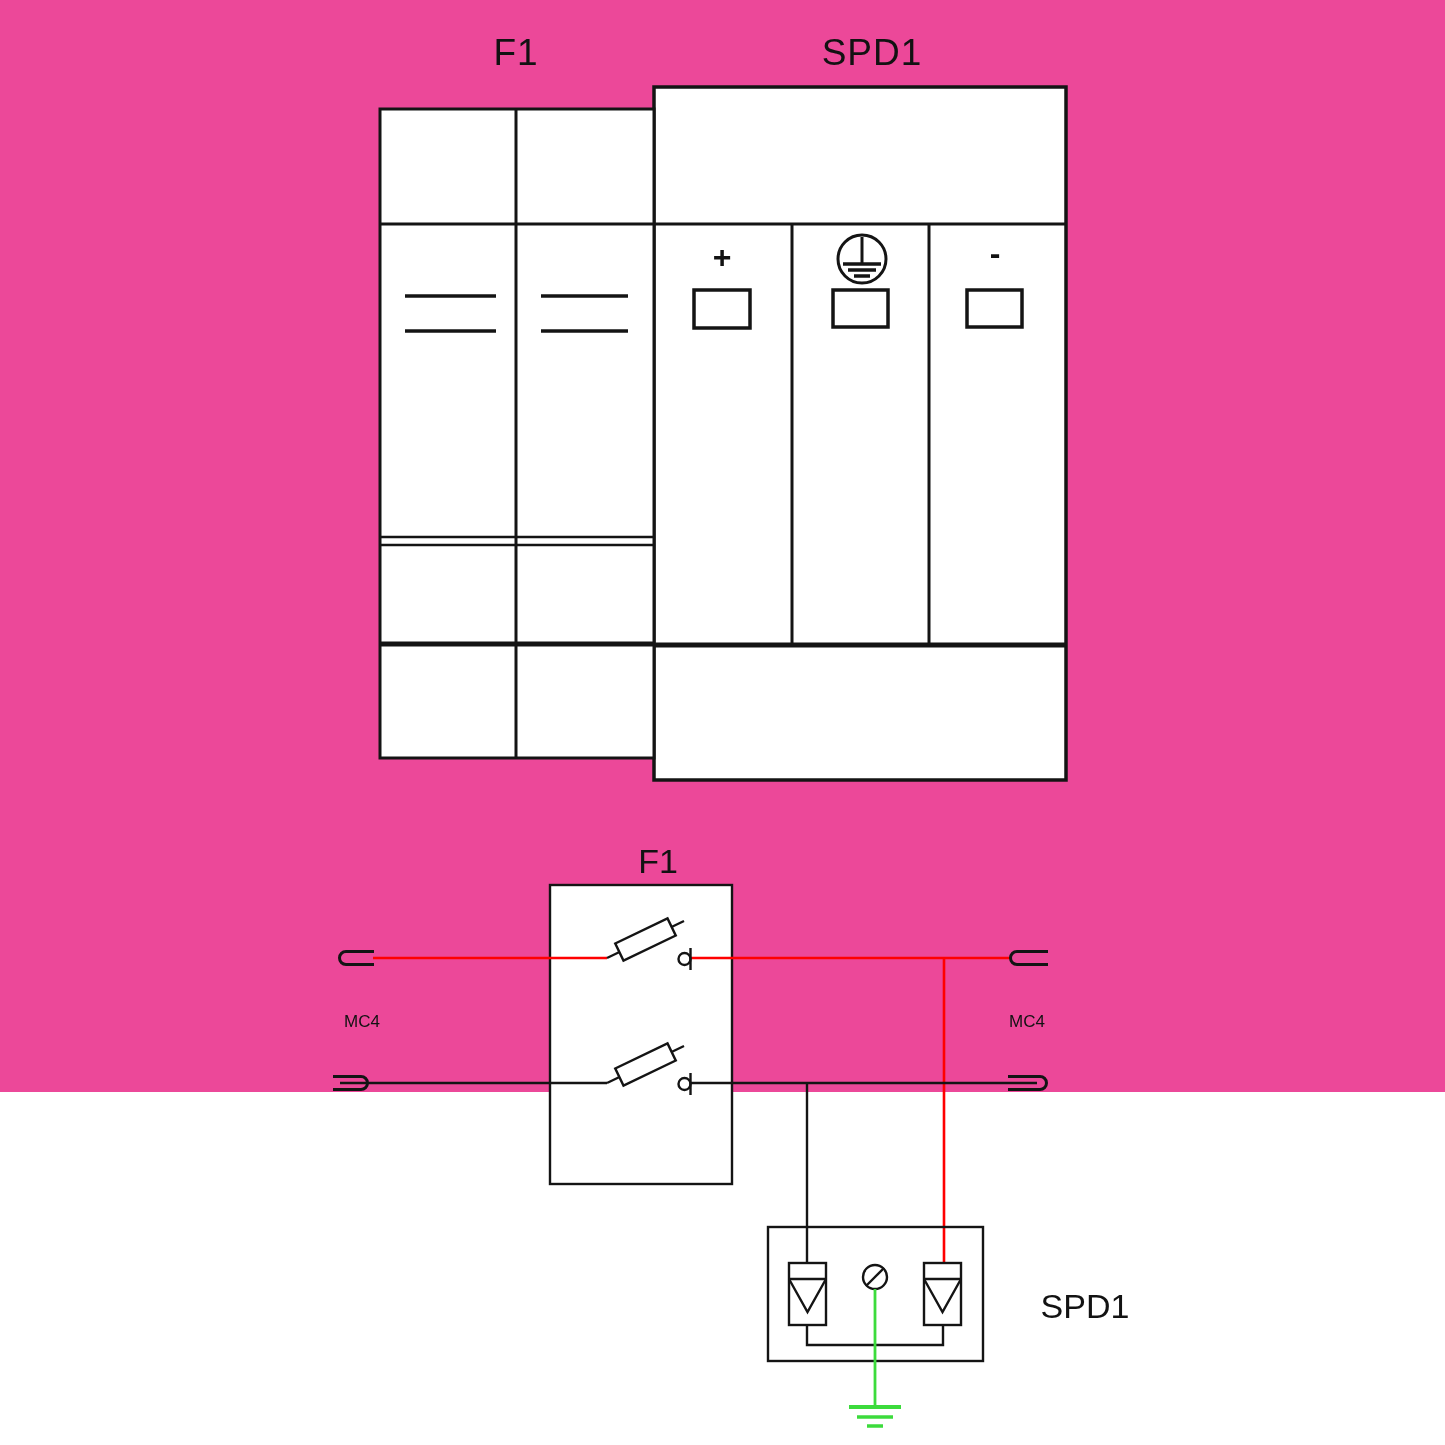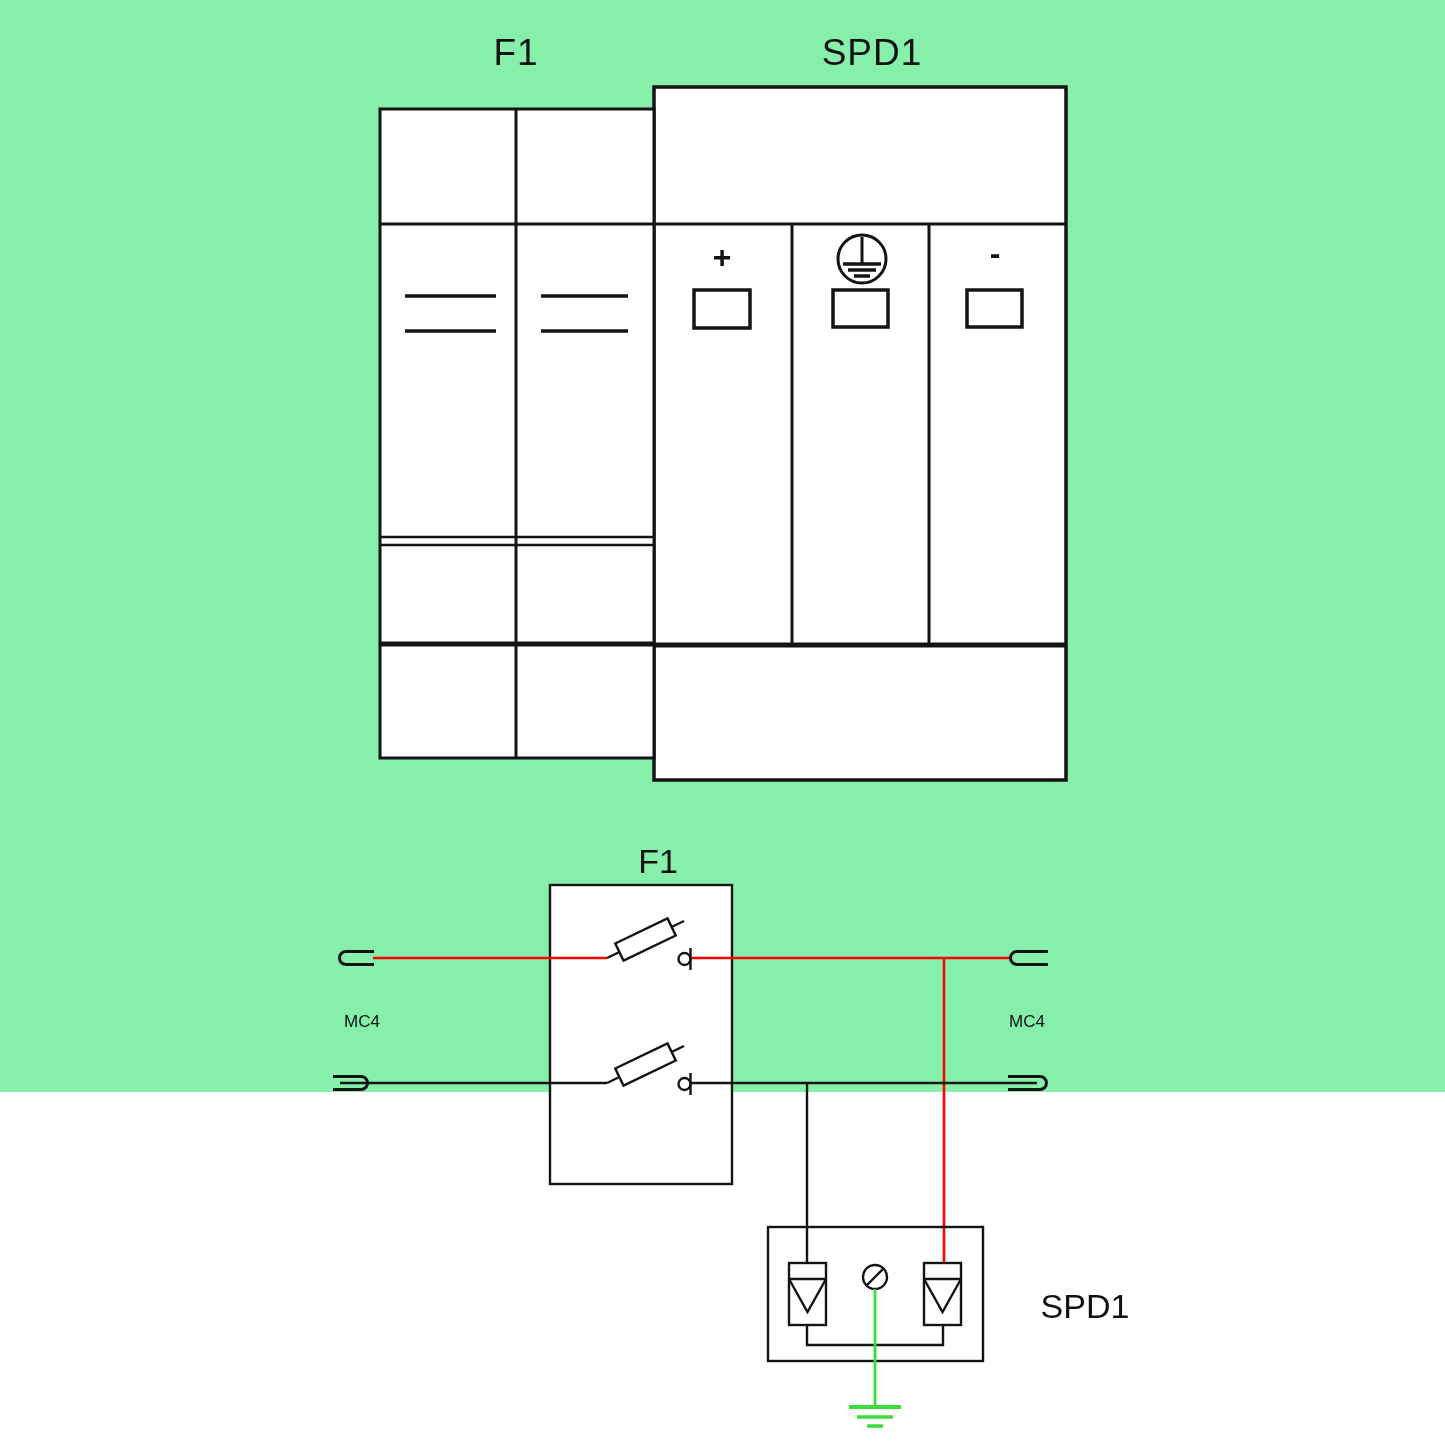--- a/index.html
+++ b/index.html
@@ -7,21 +7,21 @@
     padding: 0;
     background: #ffffff;
     width: 1445px;
     height: 1445px;
     font-family: "Liberation Sans", sans-serif;
   }
   #stage {
     position: relative;
     width: 1445px;
     height: 1092px;
-    background: #86efac;
+    background: #ec4899;
   }
   svg { position: absolute; top: 0; left: 0; }
   .ln2  { stroke: #141414; stroke-width: 2.4; fill: none; }
   .ln3  { stroke: #141414; stroke-width: 3;   fill: none; }
   .ln35 { stroke: #141414; stroke-width: 3.5; fill: none; }
   .ln5  { stroke: #141414; stroke-width: 5;   fill: none; }
   .boxfill { fill: #ffffff; }
   .lbl  { fill: #121212; font-family: "Liberation Sans", sans-serif; }
   .lbl-big { font-size: 37px; letter-spacing: 1px; }
   .lbl-med { font-size: 34px; }

